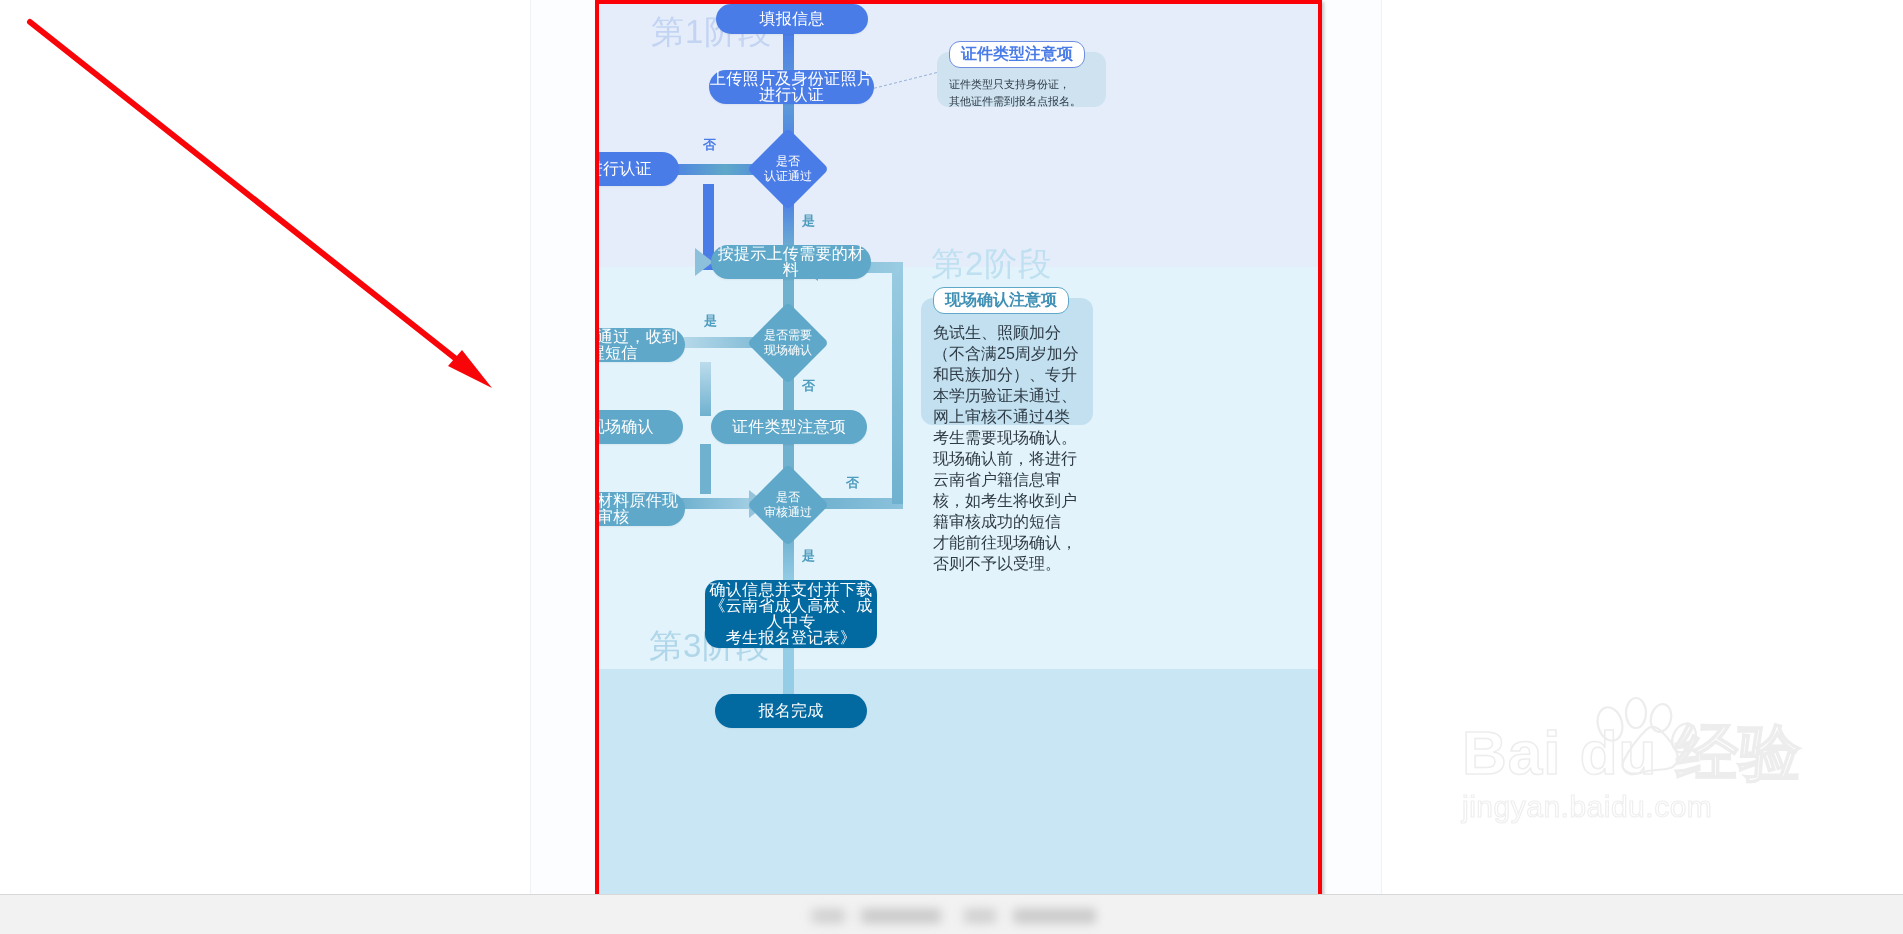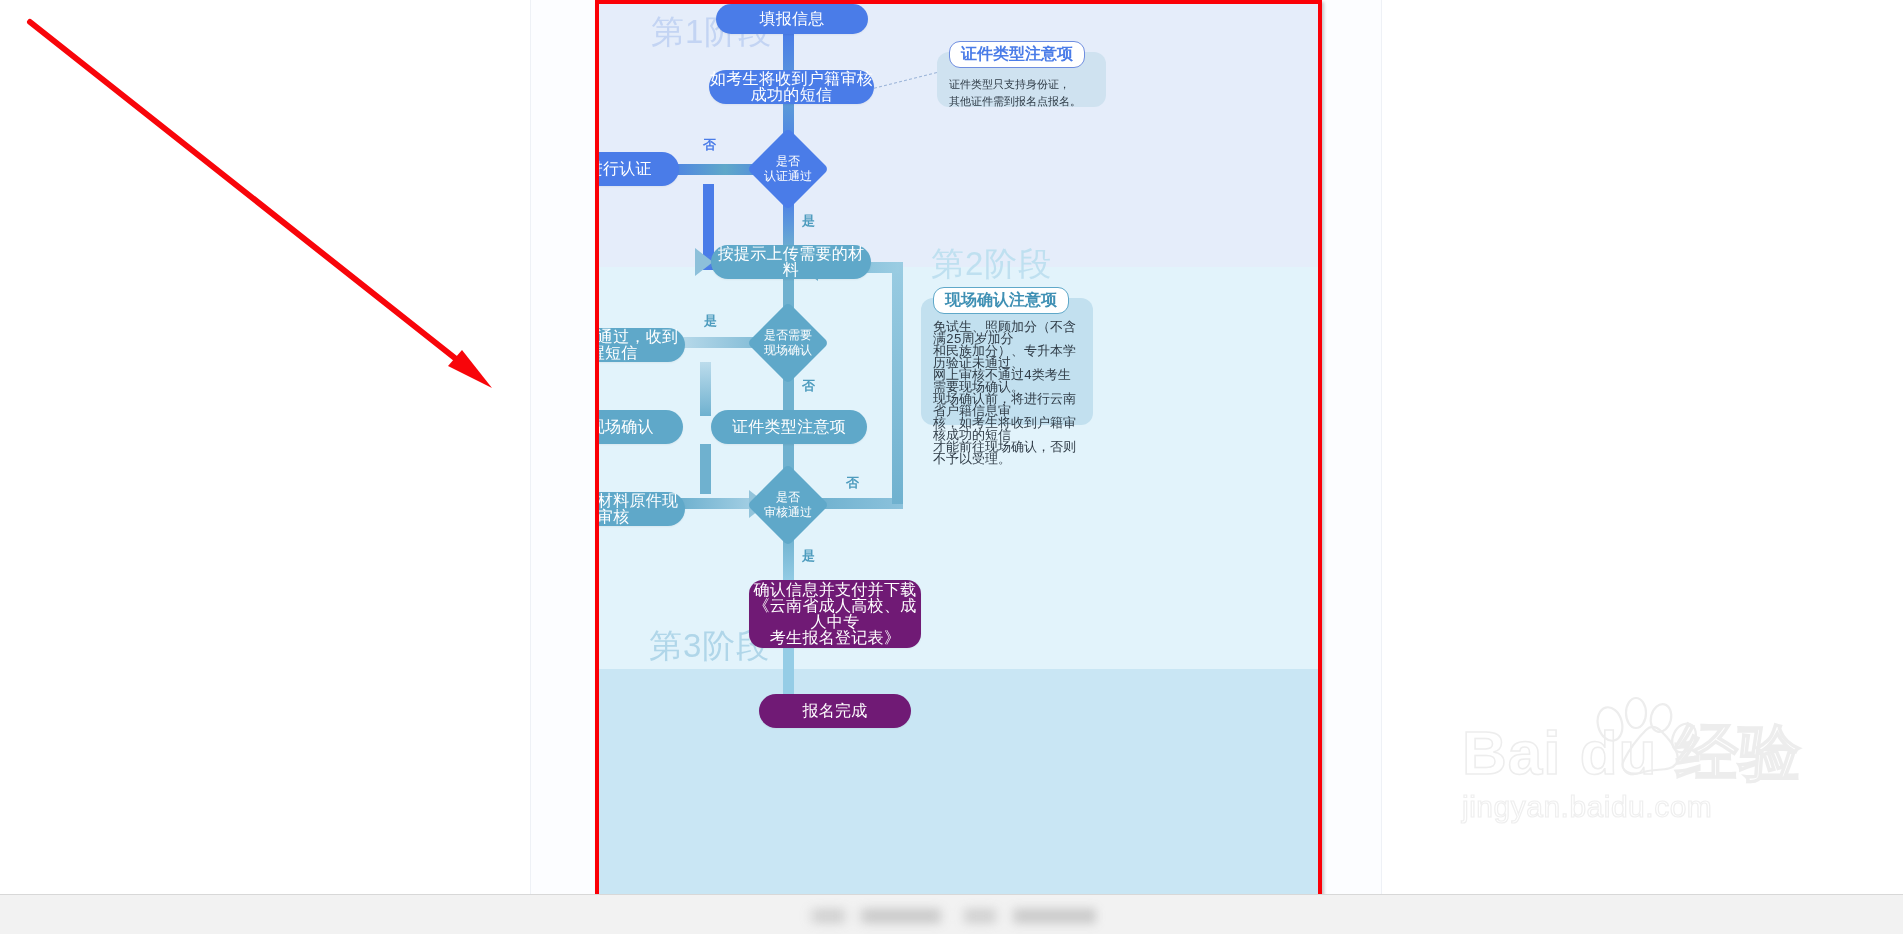--- a/index.html
+++ b/index.html
@@ -76,21 +76,21 @@
     color: #ffffff;
     border-radius: 22px;
     font-size: 16px;
     line-height: 16px;
     letter-spacing: .3px;
     z-index: 5;
     box-shadow: 0 1px 2px rgba(0,0,0,.05);
   }
   .n-blue  { background: #4a7ce8; }
   .n-teal  { background: #5fa8c9; }
-  .n-light { background: #701a75; margin-left: 44px; }
+  .n-light { background: #0369a1; }
 
   
   .diamond { position: absolute; z-index: 5; }
   .diamond .dshape {
     position: absolute; left: 0; top: 0; width: 100%; height: 100%;
     transform: rotate(45deg);
     border-radius: 5px;
   }
   .d-blue .dshape { background: #4a7ce8; }
   .d-teal .dshape { background: #5fa8c9; }
@@ -231,21 +231,21 @@
 
     <div class="ln" style="left:184px; top:644px; width:11px; height:48px; background:#95cde6;"></div>
 
     <div class="dashed-link" style="left:270px; top:85px; width:70px; transform:rotate(-14deg); transform-origin:left center;"></div>
 
     <div class="node n-blue" style="left:117px; top:0px; width:152px; height:30px;">
       <span>填报信息</span>
     </div>
 
     <div class="node n-blue" style="left:110px; top:66px; width:165px; height:34px;">
-      <span>如考生将收到户籍审核成功的短信</span>
+      <span>上传照片及身份证照片进行认证</span>
     </div>
 
     <div class="diamond d-blue" style="left:160px; top:136px; width:58px; height:58px;">
       <div class="dshape"></div>
       <div class="dtext">是否
 认证通过</div>
     </div>
 
     <div class="node n-blue" style="left:-72px; top:148px; width:152px; height:34px;">
       <span>现场进行认证</span>
@@ -301,21 +301,21 @@
     <div class="yn teal" style="left:203px; top:543px;">是</div>
 
     <div class="note" style="left:338px; top:48px; width:169px; height:55px;">
       <div class="note-title">证件类型注意项</div>
       <div class="note-body">证件类型只支持身份证，
 其他证件需到报名点报名。</div>
     </div>
 
     <div class="note teal" style="left:322px; top:294px; width:172px; height:127px;">
       <div class="note-title">现场确认注意项</div>
-      <div class="note-body" style="font-size:13px; line-height:12px;font-family:Liberation Mono, monospace;">免试生、照顾加分（不含满25周岁加分
+      <div class="note-body" style="font-size:16px; line-height:21px;">免试生、照顾加分（不含满25周岁加分
 和民族加分）、专升本学历验证未通过、
 网上审核不通过4类考生需要现场确认。
 现场确认前，将进行云南省户籍信息审
 核，如考生将收到户籍审核成功的短信
 才能前往现场确认，否则不予以受理。</div>
     </div>
 
 
   </div>
 

